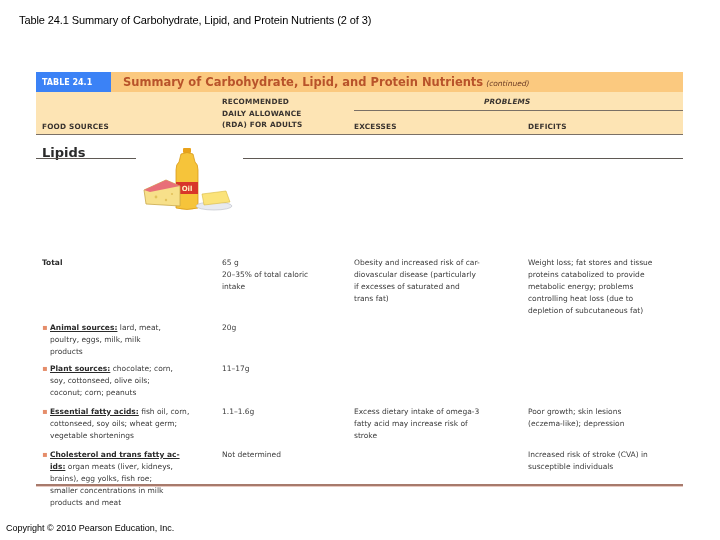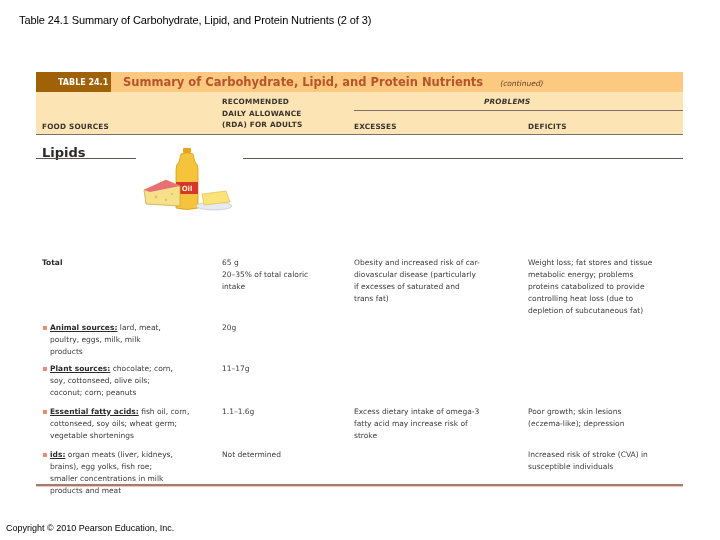--- a/index.html
+++ b/index.html
@@ -13,30 +13,30 @@
     }
     .copyright {
       position: absolute; left: 6px; top: 523px;
       font-size: 9px; color: #000;
     }
 
     .table-wrap { position: absolute; left: 36px; top: 72px; width: 647px; }
 
     .title-bar { display: flex; height: 20px; background: #fbc97f; align-items: center; }
     .title-tag {
-      width: 75px; height: 20px; background: #a16207; color: #fff;
+      width: 75px; height: 20px; background: #3b82f6; color: #fff;
       font-family: "DejaVu Sans", sans-serif; font-weight: bold; font-size: 8px;
-      display: flex; align-items: center; padding-left: 22px;
+      display: flex; align-items: center; padding-left: 6px;
     }
     .title-text {
       padding-left: 12px; color: #b8532a;
       font-family: "DejaVu Sans", sans-serif; font-weight: bold; font-size: 11.5px;
       white-space: nowrap;
     }
-    .title-cont { font-weight: normal; font-style: italic; font-size: 7.5px; color: #6b3b24; margin-left: 17px; }
+    .title-cont { font-weight: normal; font-style: italic; font-size: 7.5px; color: #6b3b24; margin-left: 3px; }
 
     .header-band { position: relative; height: 43px; background: #fde4b4; border-bottom: 1px solid #7a7066; }
     .hdr { position: absolute; font-family: "DejaVu Sans", sans-serif; font-weight: bold; font-size: 7.3px; color: #3a3430; line-height: 11.5px; letter-spacing: 0.2px; }
     .hdr-food { left: 6px; top: 29px; }
     .hdr-rda { left: 186px; top: 4px; }
     .hdr-problems { left: 448px; top: 4px; font-style: italic; }
     .problems-rule { position: absolute; left: 318px; right: 0; top: 18px; height: 1px; background: #7a7066; }
     .hdr-excesses { left: 318px; top: 29px; }
     .hdr-deficits { left: 492px; top: 29px; }
 
@@ -110,22 +110,22 @@
     <div>intake</div>
   </div>
   <div class="cell c-exc" style="top:150px">
     <div>Obesity and increased risk of car-</div>
     <div>diovascular disease (particularly</div>
     <div>if excesses of saturated and</div>
     <div>trans fat)</div>
   </div>
   <div class="cell c-def" style="top:150px">
     <div>Weight loss; fat stores and tissue</div>
+    <div>proteins catabolized to provide</div>
     <div>metabolic energy; problems</div>
-    <div>proteins catabolized to provide</div>
     <div>controlling heat loss (due to</div>
     <div>depletion of subcutaneous fat)</div>
   </div>
 
   <div class="cell c-food-sub" style="top:215px">
     <span class="bullet">▪</span>
     <div><b>Animal sources:</b><span> lard, meat,</span></div>
     <div>poultry, eggs, milk, milk</div>
     <div>products</div>
   </div>
@@ -151,20 +151,21 @@
     <div>fatty acid may increase risk of</div>
     <div>stroke</div>
   </div>
   <div class="cell c-def" style="top:299px">
     <div>Poor growth; skin lesions</div>
     <div>(eczema-like); depression</div>
   </div>
 
   <div class="cell c-food-sub" style="top:342px">
     <span class="bullet">▪</span>
+    <div><b>Cholesterol and trans fatty ac-</b></div>
     <div><b>ids:</b><span> organ meats (liver, kidneys,</span></div>
     <div>brains), egg yolks, fish roe;</div>
     <div>smaller concentrations in milk</div>
     <div>products and meat</div>
   </div>
   <div class="cell c-rda" style="top:342px">Not determined</div>
   <div class="cell c-def" style="top:342px">
     <div>Increased risk of stroke (CVA) in</div>
     <div>susceptible individuals</div>
   </div>

